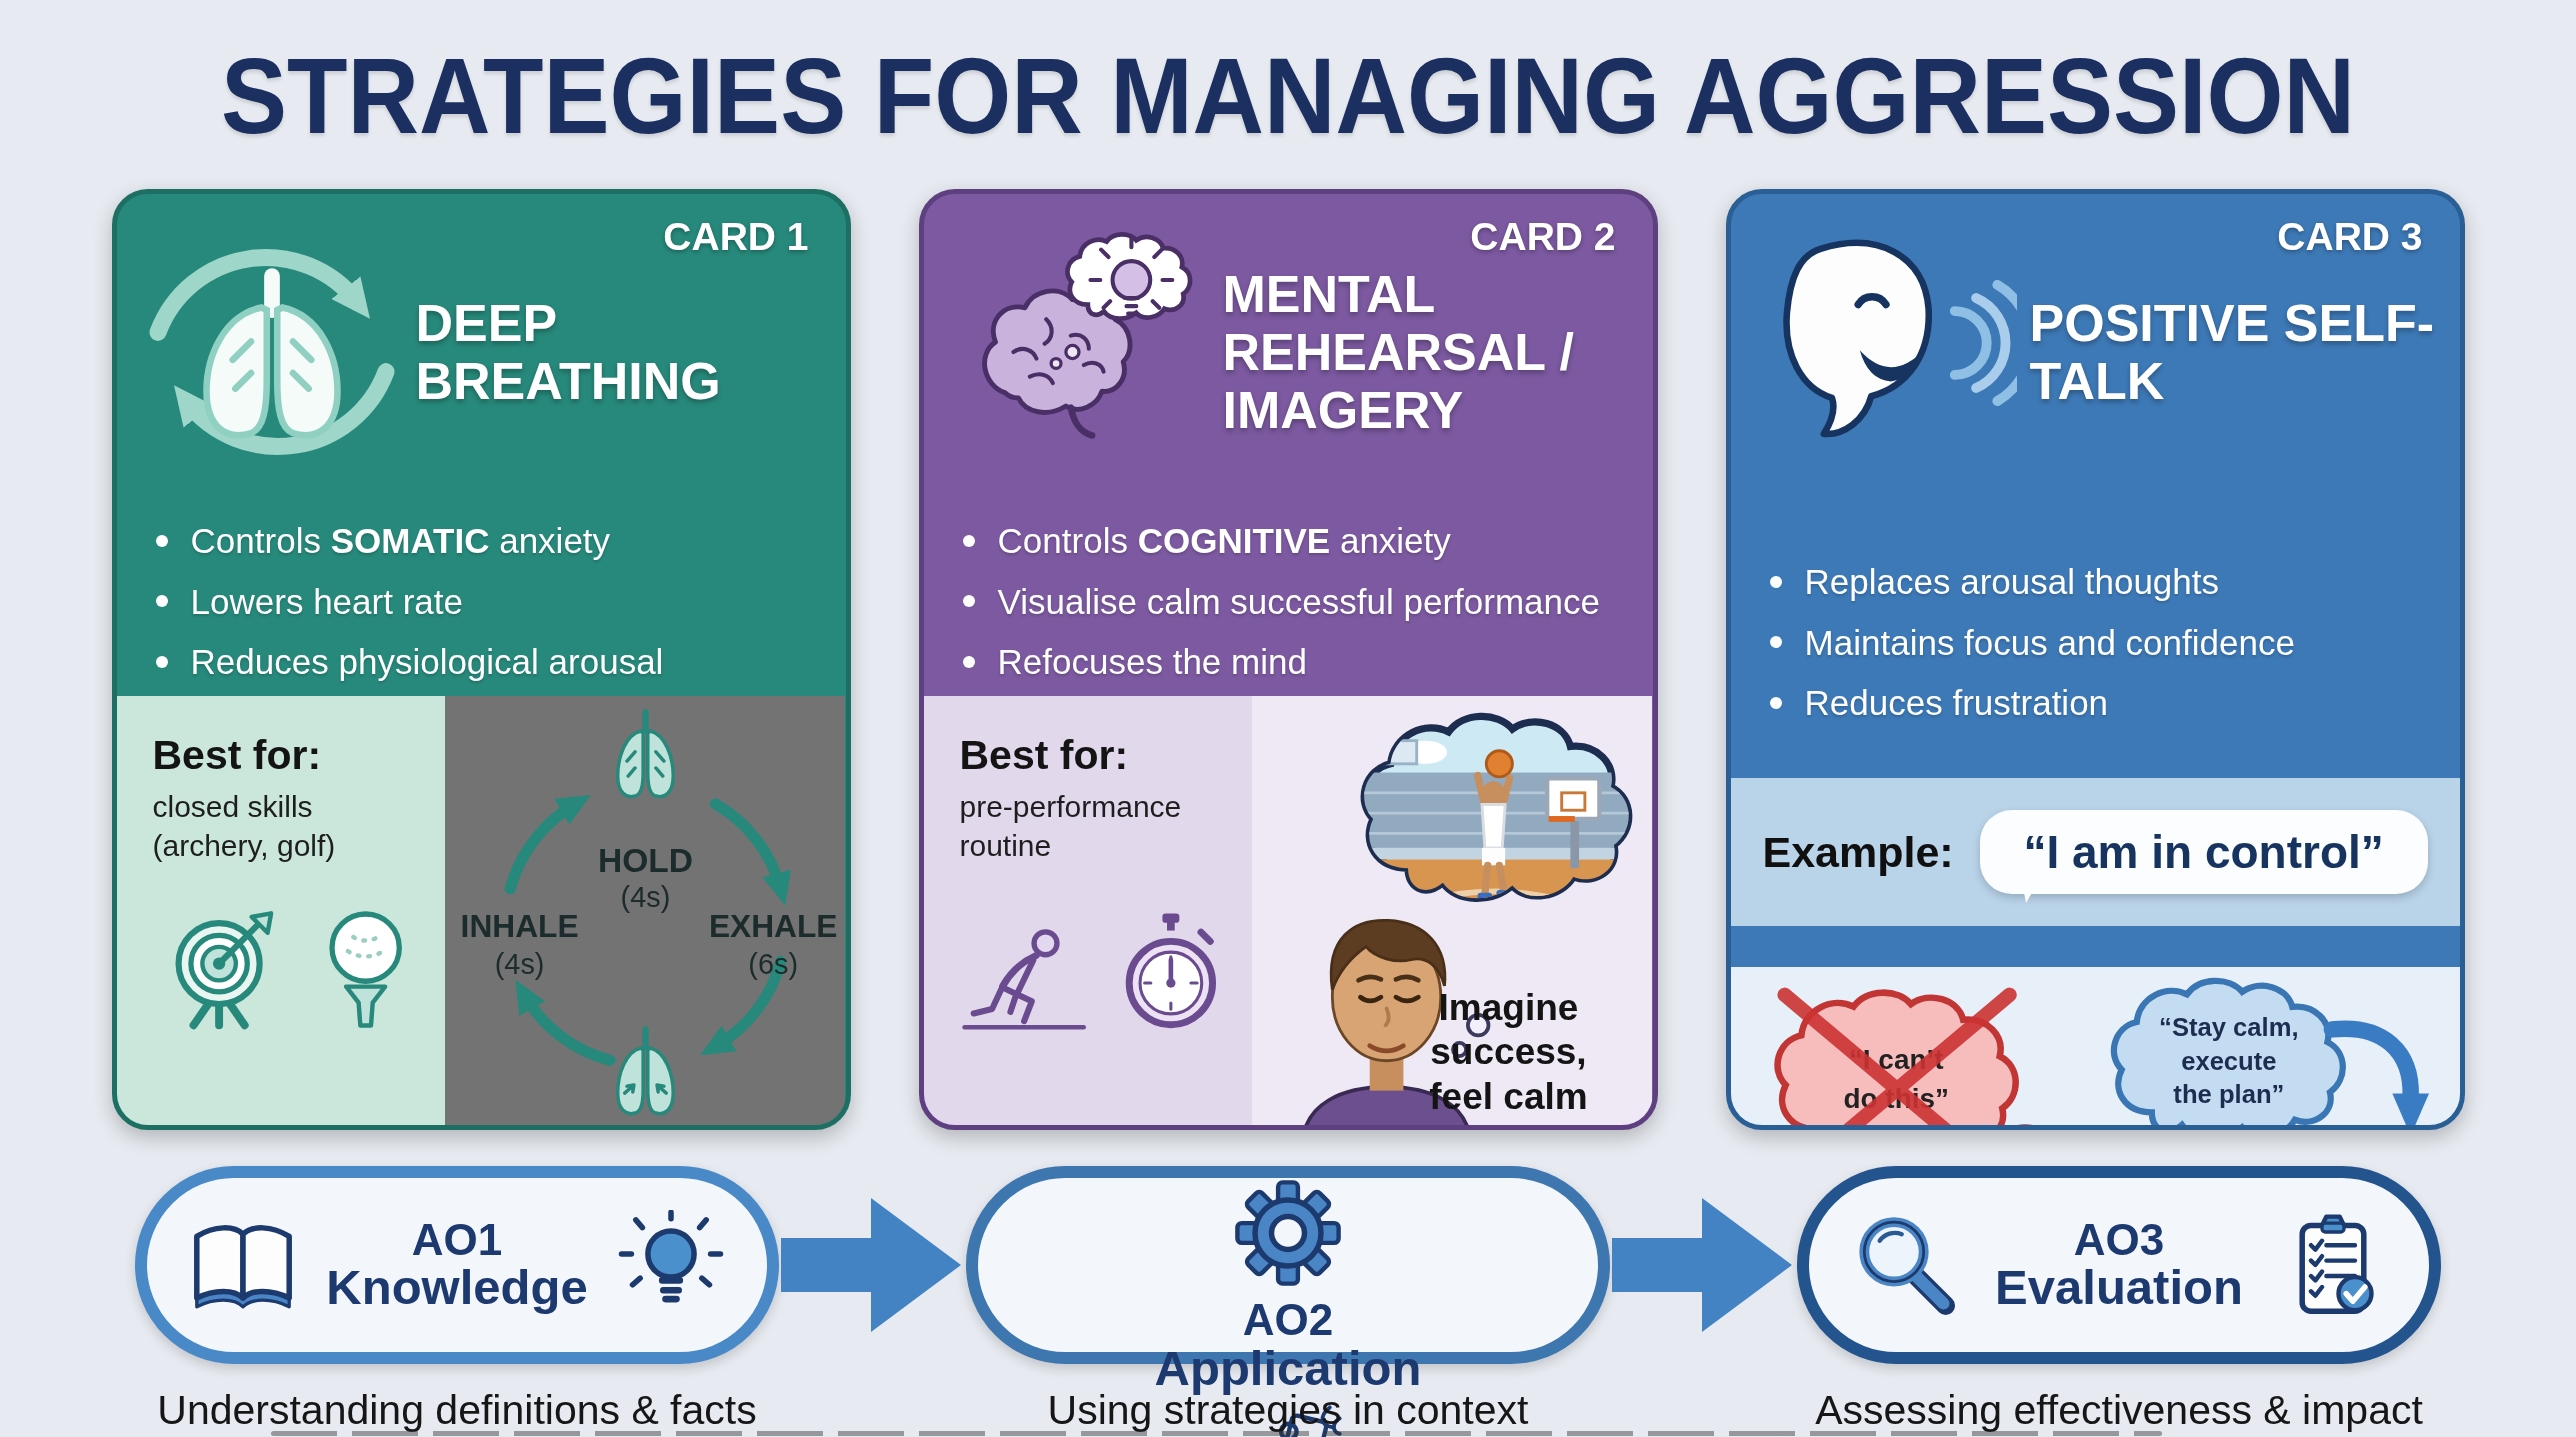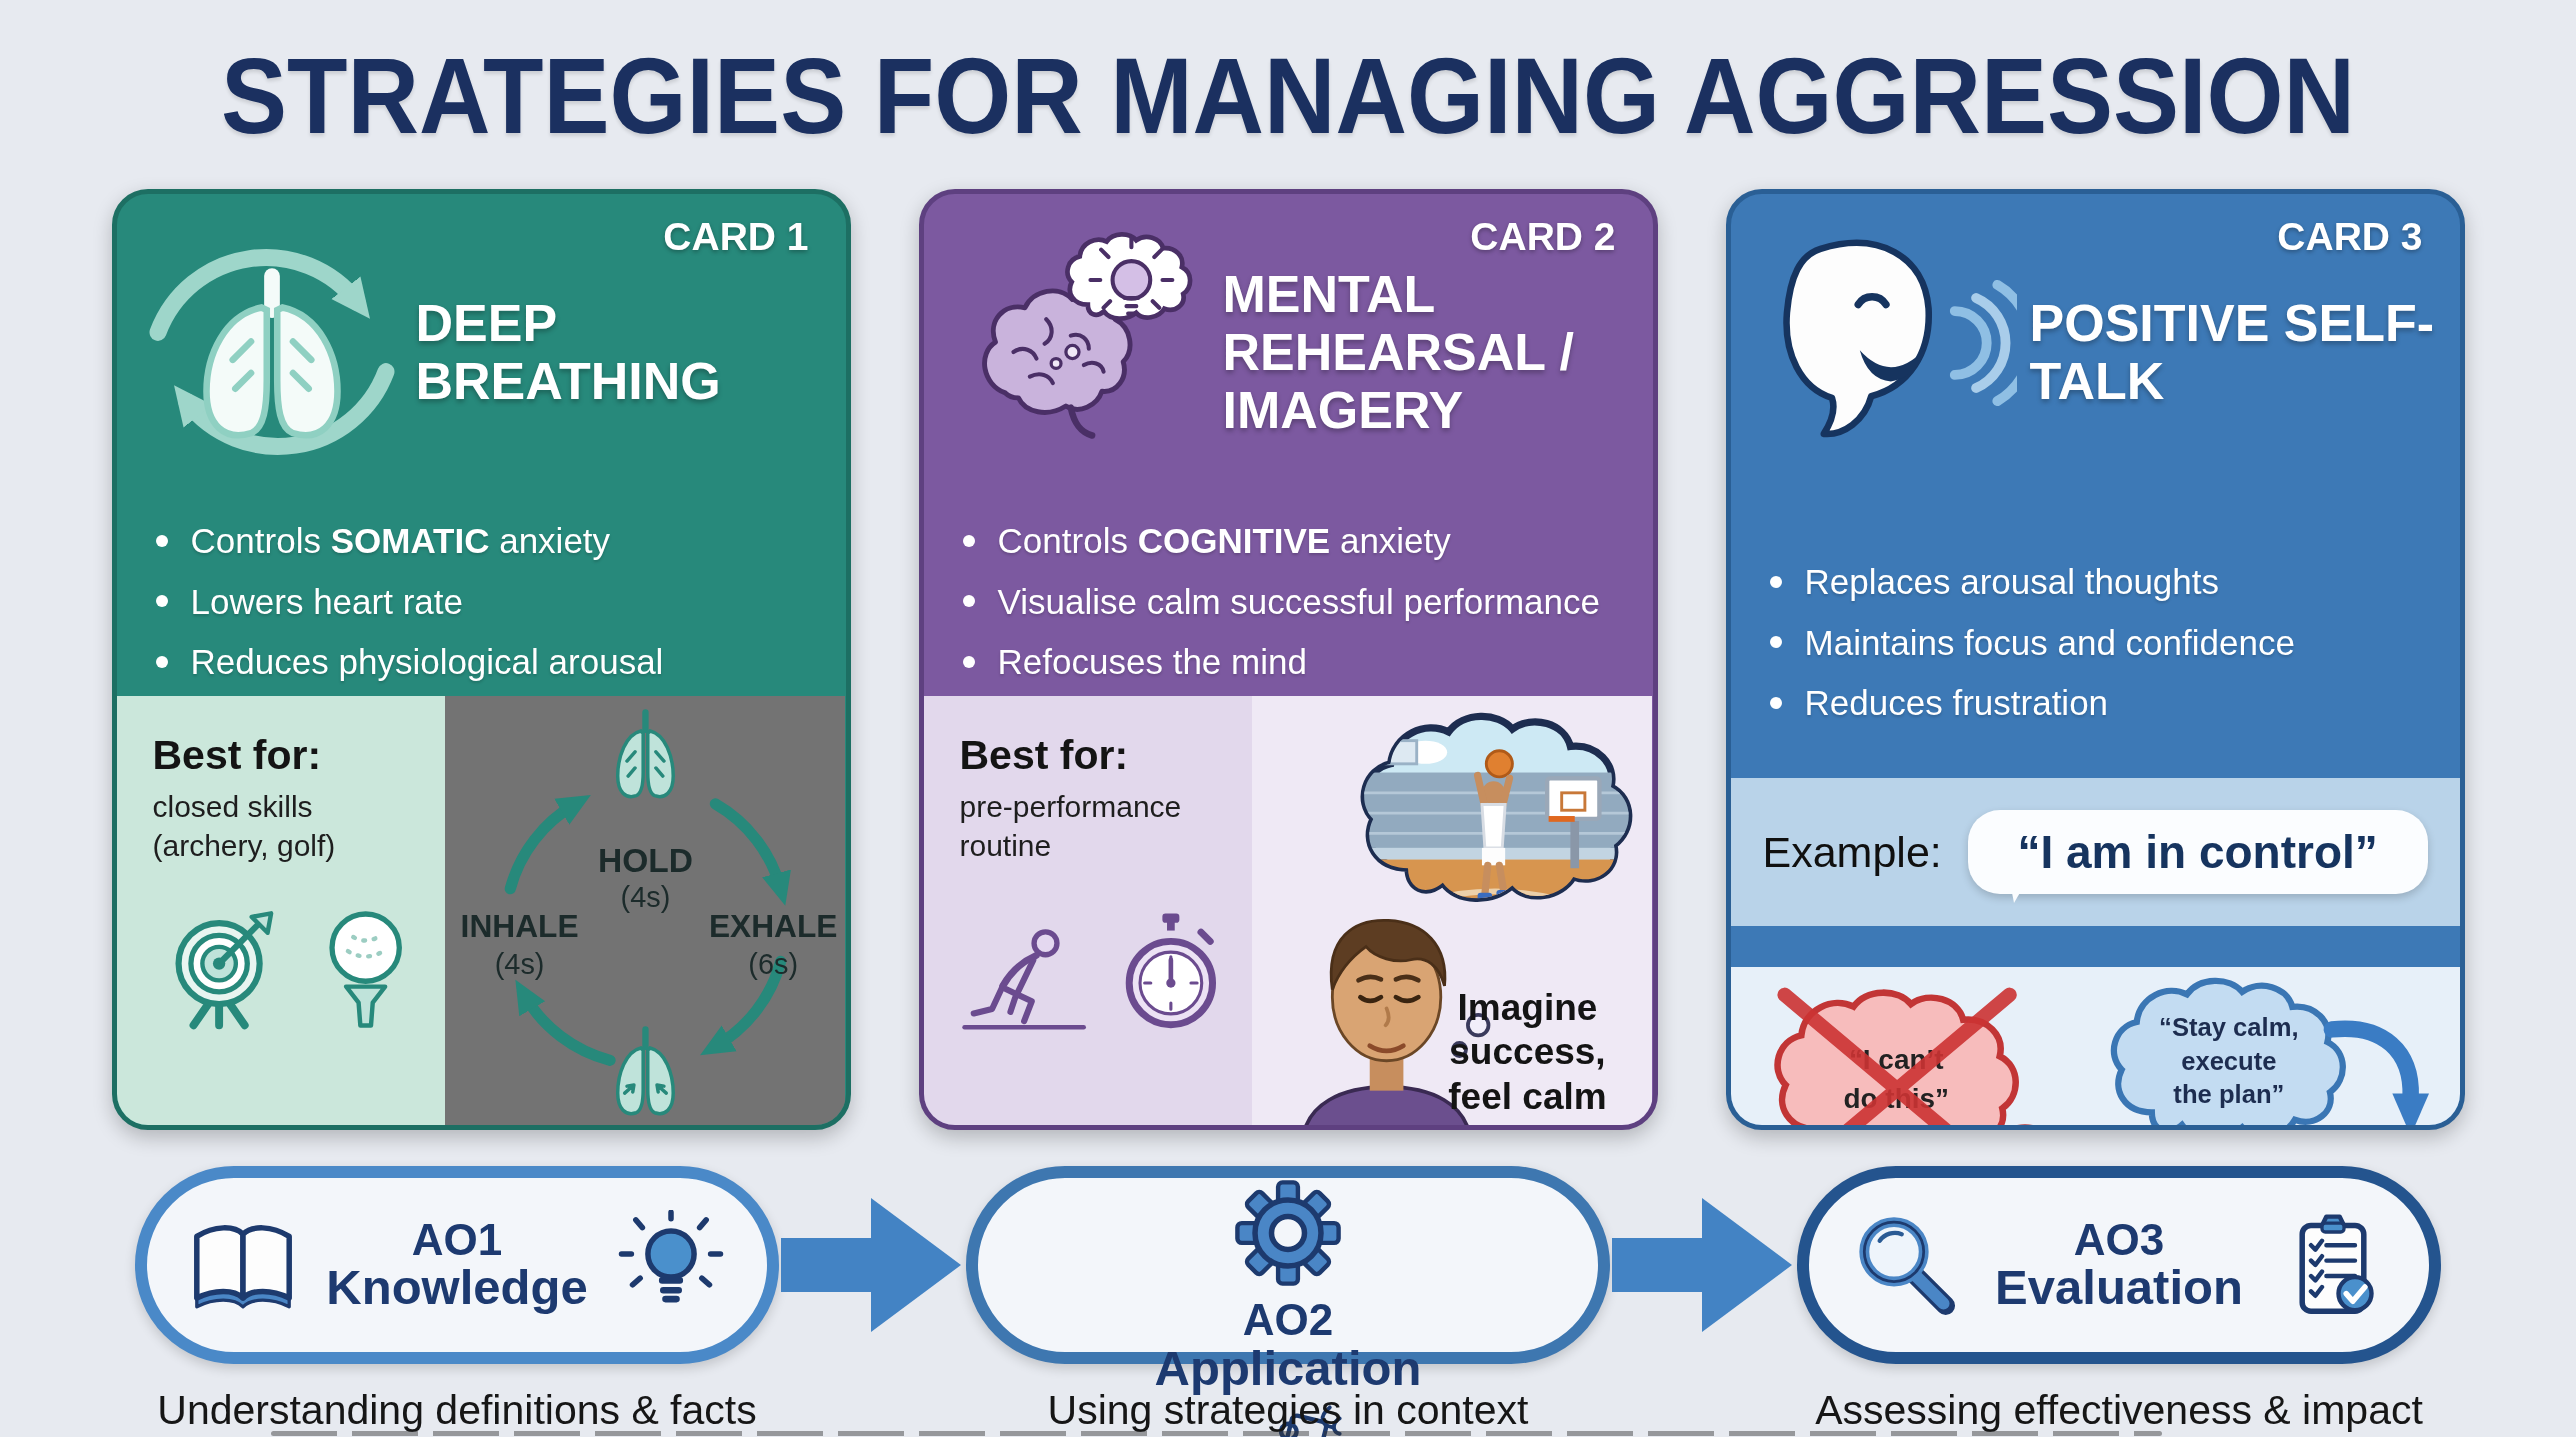--- a/index.html
+++ b/index.html
@@ -49,24 +49,24 @@
   .card-1 .panel-left  { background:#cbe7db; }
   .card-1 .panel-right { background:#737373; }
   .card-2 .panel-left  { background:#e2d8ec; }
   .card-2 .panel-right { background:#efe9f5; }
   .bf-label { font-size:41px; font-weight:800; color:#141414; margin-bottom:7.5px; }
   .bf-line  { font-size:30px; color:#1e1e1e; line-height:1.32; }
   .bf-icons { display:flex; gap:24px; margin-top:32px; align-items:flex-end; }
   
   .scene-bubble { position:absolute; right:7.5px; top:9.4px; width:300px; height:217px; }
   .scene-person { position:absolute; left:13px; bottom:-3.7px; width:245px; height:281px; }
-  .scene-caption { position:absolute; right:1px; bottom:24px; width:248px; text-align:center; font-size:37px; font-weight:800; color:#141414; line-height:1.2; }
+  .scene-caption { position:absolute; right:20px; bottom:24px; width:248px; text-align:center; font-size:37px; font-weight:800; color:#141414; line-height:1.2; }
   
   .example-strip { margin-top:auto; height:148px; background:#b9d3e9; display:flex; align-items:center; padding:0 32px; gap:26px; flex:none; }
-  .example-label { font-size:43px; font-weight:400; color:#101010; flex:none; }
+  .example-label { font-size:43px; font-weight:700; color:#101010; flex:none; }
   .example-bubble {
     position:relative; flex:1; background:#fbfdff; border-radius:32px;
     padding:15px 19px; text-align:center; font-size:46px; font-weight:800; color:#16345f;
     box-shadow:0 3.7px 8.4px rgba(0,0,0,.18);
   }
   .example-bubble::after {
     content:""; position:absolute; left:41px; bottom:-24px;
     border:15px solid transparent; border-top:26px solid #fbfdff; border-left-width:5.6px;
   }
   .card3-bottom { height:309px; background:#e7f0f9; position:relative; flex:none; }

